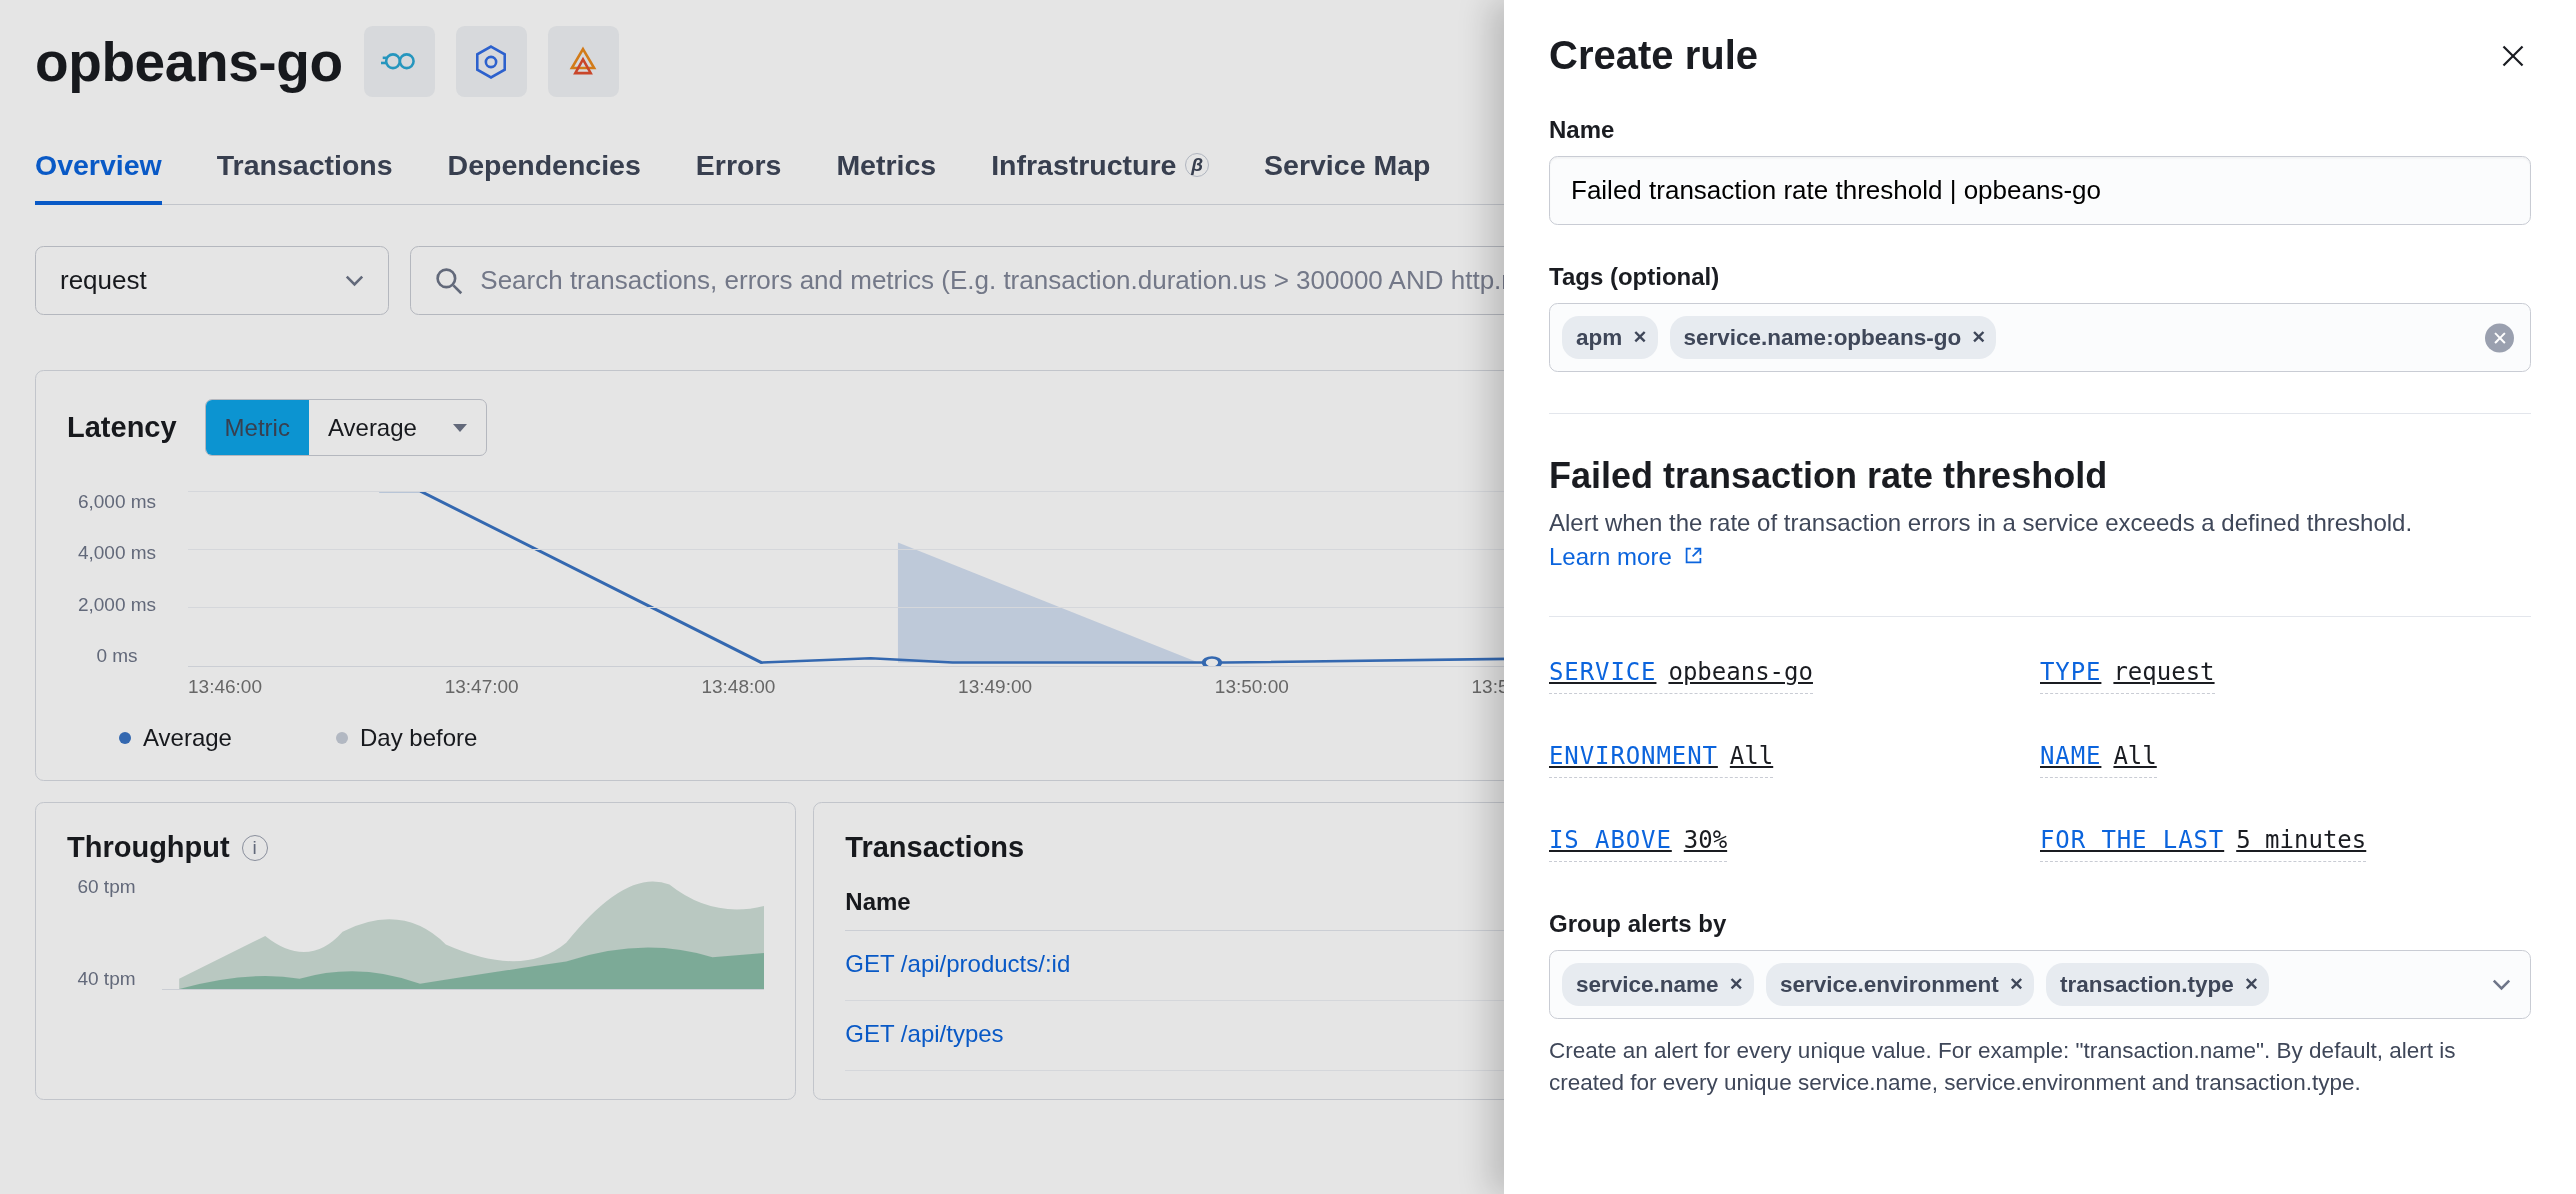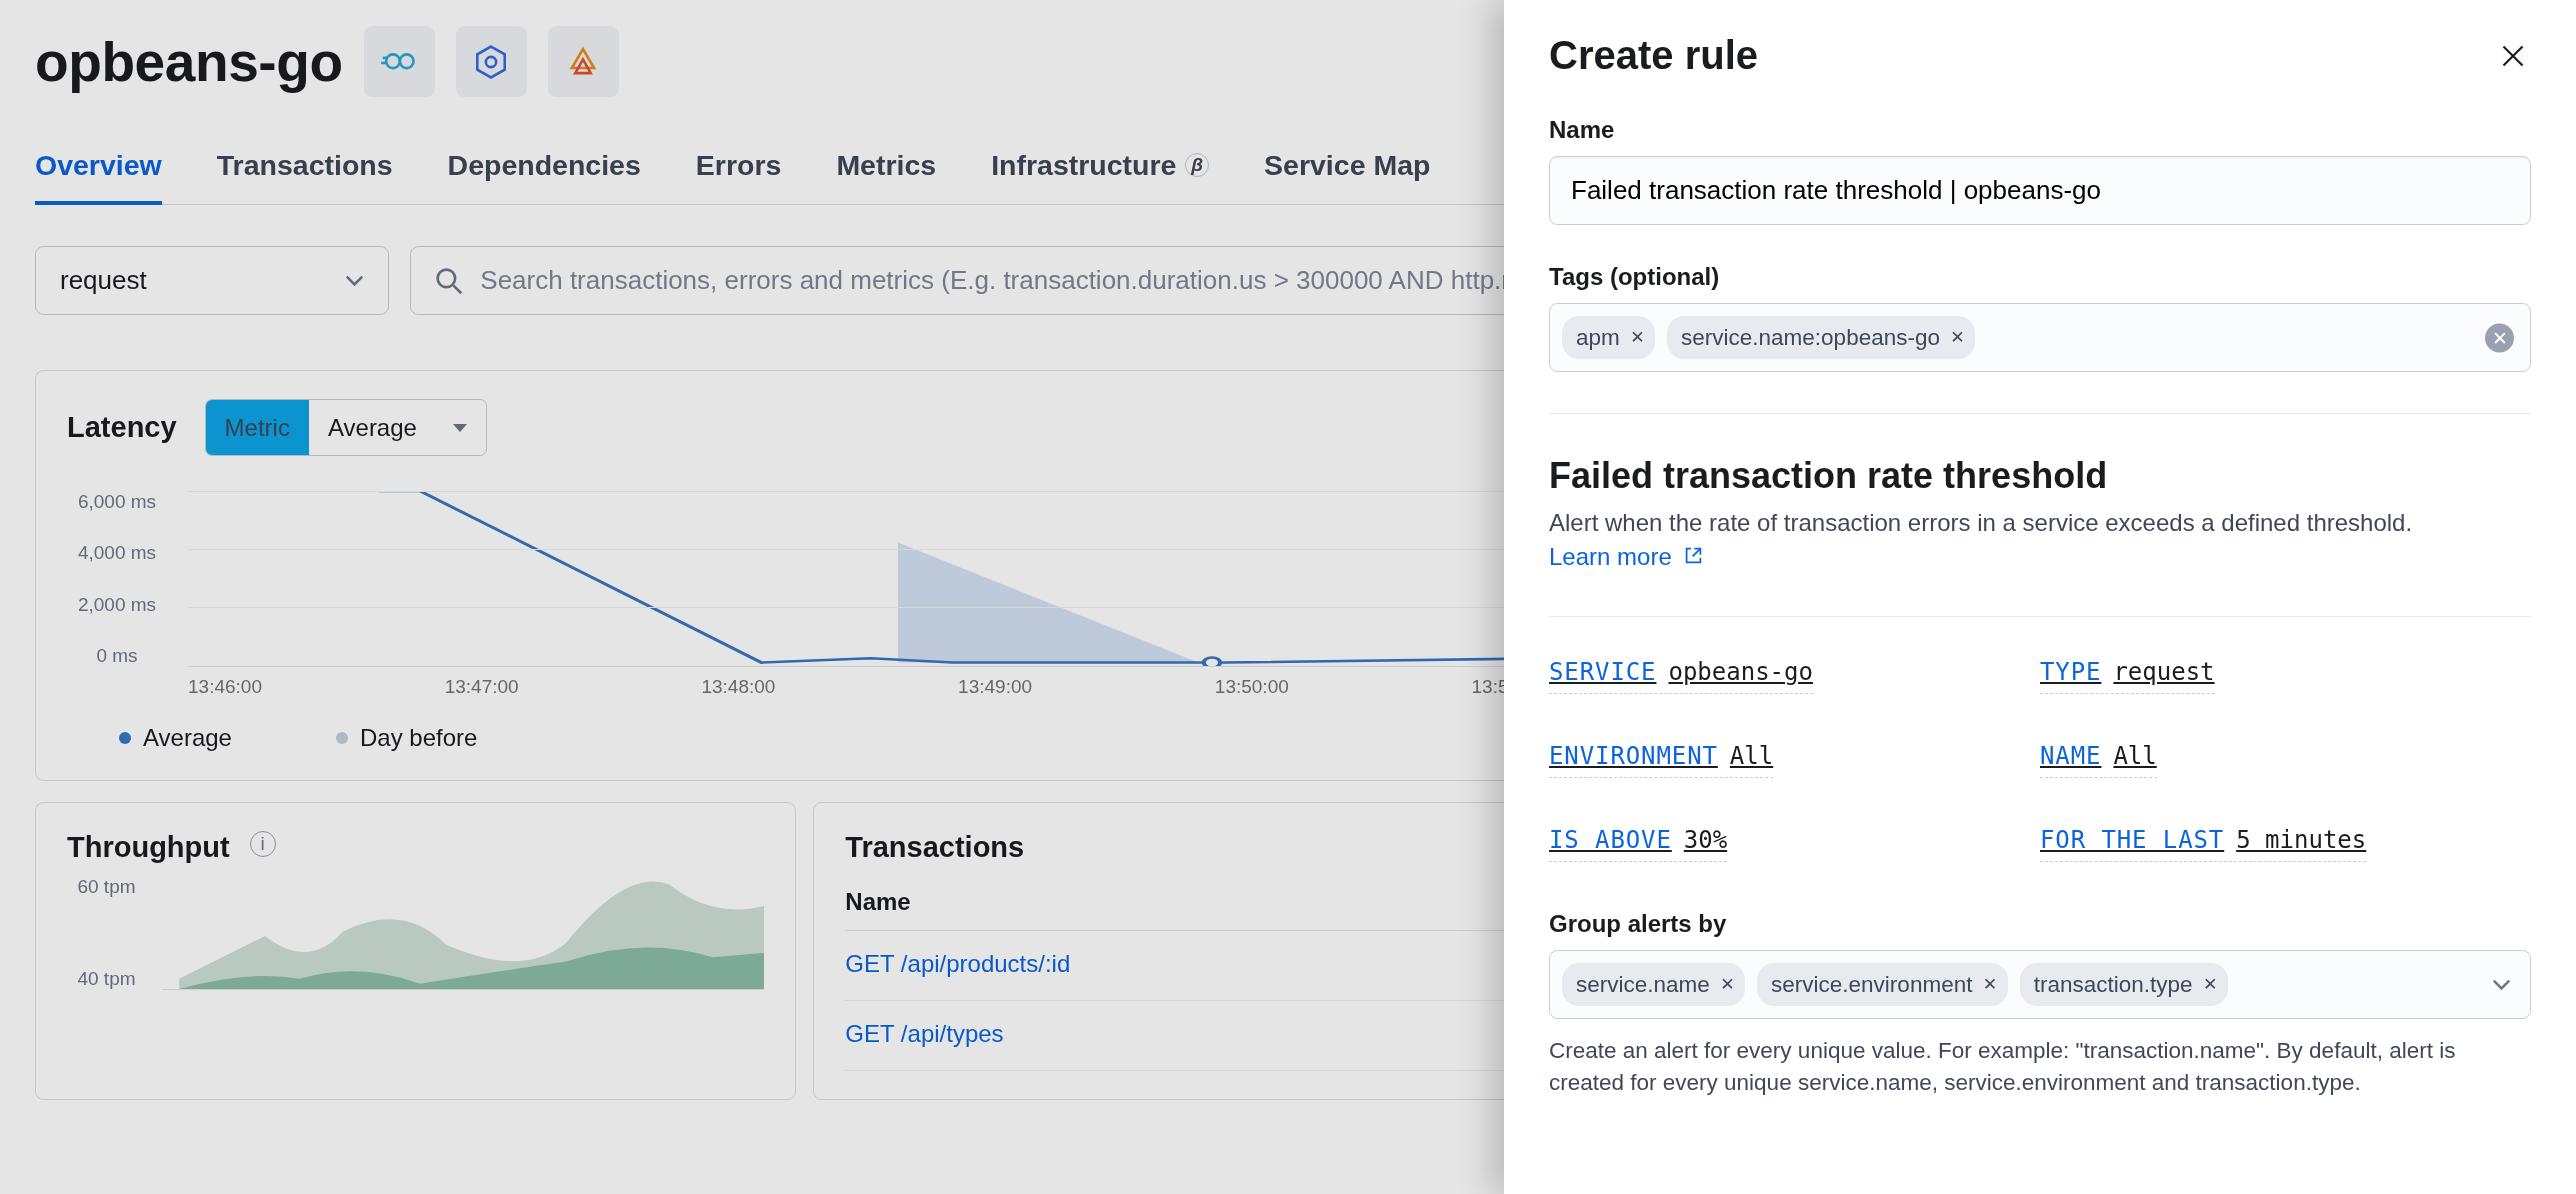--- a/index.html
+++ b/index.html
@@ -43,21 +43,21 @@
 .plot .grid-h { position: absolute; left: 0; right: 0; border-top: 0.9px solid #eef0f4; }
 .x-axis { position: absolute; left: 121px; right: 0; bottom: 0; display: flex; justify-content: space-between; font-size: 19px; color: #737373; }
 .legend { display: flex; gap: 104px; margin-top: 26px; padding-left: 52px; }
 .legend-item { display: flex; align-items: center; gap: 12px; font-size: 24px; }
 .legend-dot { width: 12px; height: 12px; border-radius: 50%; }
 
 .panels-row2 { display: flex; gap: 17.3px; margin-top: 21px; }
 .panel.throughput { width: 761px; }
 .panel.transactions { flex: 1; }
 
-.tp-head { display: flex; align-items: flex-start; gap: 20px; }
+.tp-head { display: flex; align-items: center; gap: 12px; }
 .info-circ { width: 26px; height: 26px; border-radius: 50%; border: 1.7px solid #9aa0af; color: #6e7588; display: flex; align-items: center; justify-content: center; font-size: 19px; }
 
 .trans-table { margin-top: 24px; }
 .th-row, .td-row { display: flex; font-size: 24px; }
 .th-row { color: #1a1c21; border-bottom: 0.9px solid #e3e6ec; padding-bottom: 14px; font-weight: 600; }
 .td-row { border-bottom: 0.9px solid #eef0f4; padding: 19px 0; }
 .col-name { flex: 1; }
 .col-lat { width: 190px; text-align: right; }
 .td-row .col-name { color: #0b64dd; }
 
@@ -67,21 +67,21 @@
 .flyout { position: absolute; top: 0; right: 0; bottom: 0; width: 1072px; background: #fff; box-shadow: -14px 0 31px rgba(0,0,0,0.18); z-index: 30; padding: 33px 45px; overflow: hidden; }
 .fly-title-row { display: flex; justify-content: space-between; align-items: center; }
 .fly-title { font-size: 40px; font-weight: 700; }
 .close-x { color: #1a1c21; cursor: pointer; padding: 5.2px; }
 .close-x svg { display: block; }
 
 .field-label { font-size: 24px; font-weight: 600; margin-top: 38px; margin-bottom: 12px; }
 .text-input { width: 100%; height: 69px; border: 0.9px solid #c9ccd4; border-radius: 8.6px; font-size: 26px; padding: 0 21px; box-shadow: inset 0 1.7px 1.7px rgba(0,0,0,0.04); background: #fbfcfd; }
 
 .tags-input { width: 100%; min-height: 69px; border: 0.9px solid #c9ccd4; border-radius: 8.6px; padding: 12px 52px 12px 12px; display: flex; gap: 12px; position: relative; background: #fbfcfd; }
-.tag { background: #e7ebf0; border-radius: 17px; padding: 5.2px 10.4px 5.2px 14px; font-size: 22.5px; display: flex; align-items: center; gap: 10.4px; color: #3f4759; }
+.tag { background: #e7ebf0; border-radius: 17px; padding: 5.2px 10.4px 5.2px 14px; font-size: 22.5px; display: flex; align-items: center; gap: 10.4px; color: #3f4759; font-weight: bold; }
 .tag .tx { font-size: 17.3px; color: #3f4759; }
 .clear-tags { position: absolute; right: 15.6px; top: 50%; transform: translateY(-50%); width: 29px; height: 29px; border-radius: 50%; background: #9aa0af; color: #fff; display: flex; align-items: center; justify-content: center; font-size: 19px; }
 
 .sep { border-top: 0.9px solid #e3e6ec; margin: 41px 0; }
 
 .rule-heading { font-size: 36px; font-weight: 700; }
 .rule-desc { font-size: 24px; color: #3f4759; margin-top: 8.6px; line-height: 1.45; }
 .learn-more { color: #0b64dd; white-space: nowrap; }
 .ext-icon { display: inline-flex; vertical-align: baseline; margin-left: 5.2px; }
 

